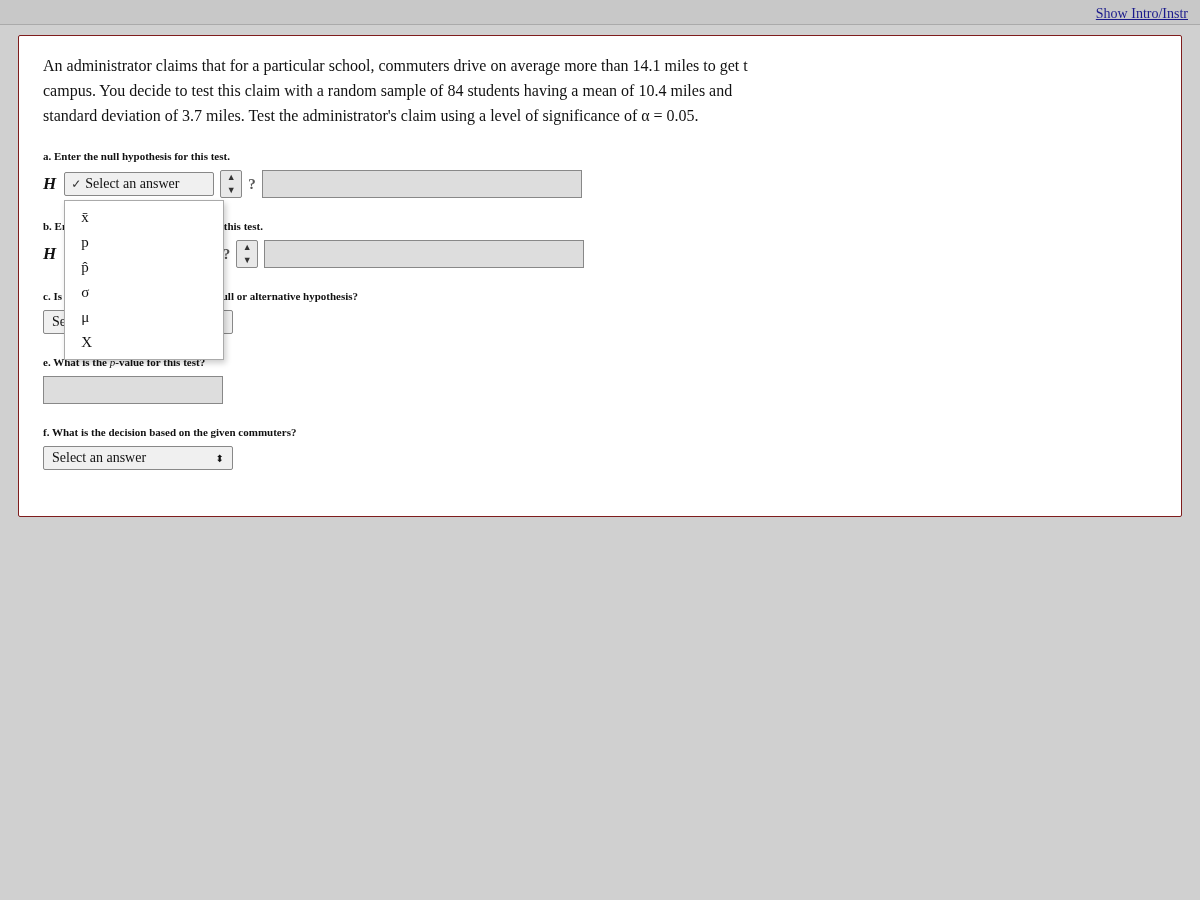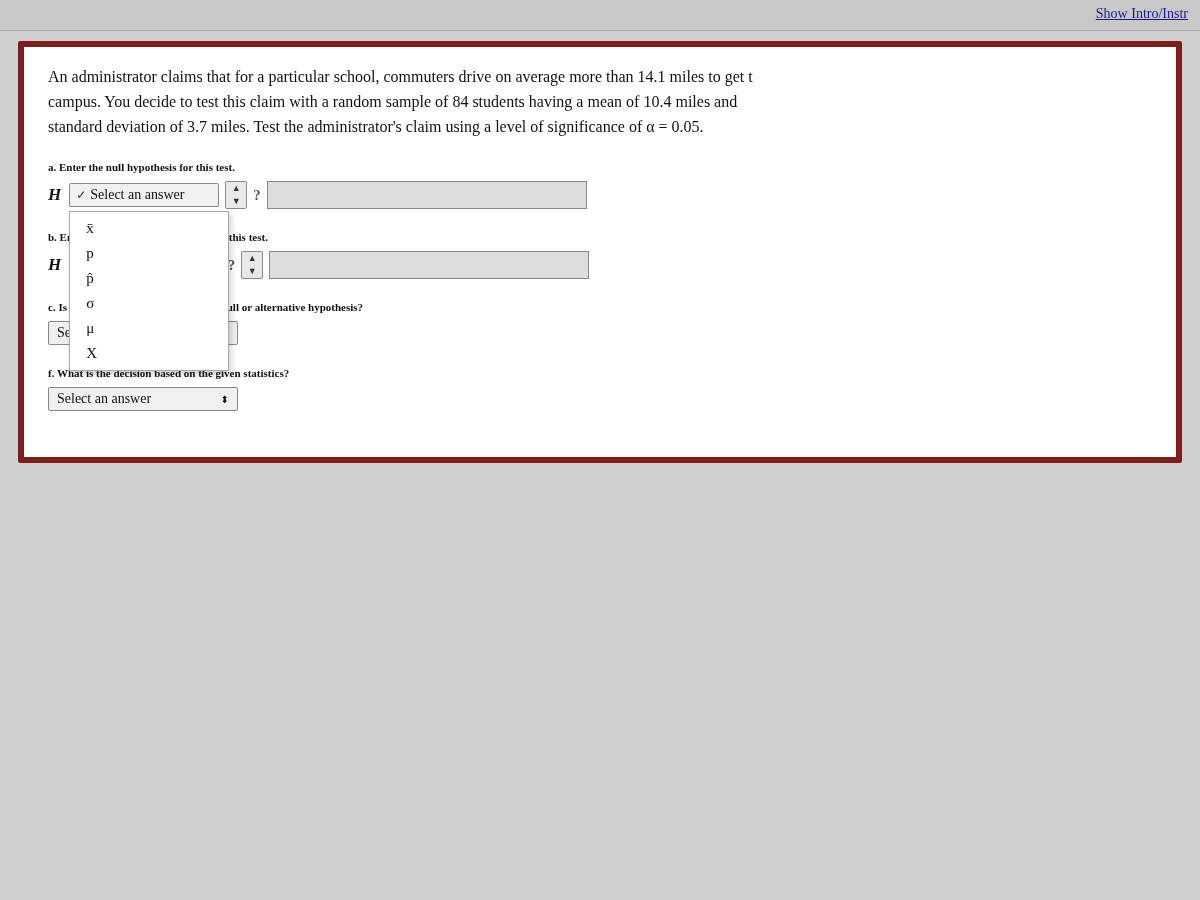--- a/index.html
+++ b/index.html
@@ -6,35 +6,35 @@
     body {
       font-family: Georgia, 'Times New Roman', serif;
       background: #d0d0d0;
       min-height: 900px;
       font-size: 16px;
       color: #111;
     }
     .top-bar {
       display: flex;
       justify-content: flex-end;
-      padding: 6px 12px 8px;
+      padding: 6px 12px 2px;
       background: #c8c8c8;
       border-bottom: 1px solid #aaa;
     }
     .top-bar a {
       color: #1a1a8c;
       text-decoration: underline;
       font-size: 14px;
       cursor: pointer;
     }
     .main-content {
       background: #ffffff;
       margin: 10px 18px;
       padding: 18px 24px 24px;
-      border: 6px solid #7f1d1d;
+      border: 1px solid #7f1d1d;
       border-radius: 2px;
     }
     .problem-text {
       font-size: 16px;
       line-height: 1.55;
       margin-bottom: 22px;
     }
     .question-section {
       margin-bottom: 22px;
     }
@@ -225,23 +225,31 @@
     <div class="question-label">c. Is the original claim located in the null or alternative hypothesis?</div>
     <div class="input-row">
       <div class="select-answer-btn select-answer-wide">
         <span>Select an answer</span>
         <span style="font-size:10px; margin-left:auto;">⬍</span>
       </div>
     </div>
   </div>
 
 
-
-  <div class="question-section">
-    <div class="question-label">f. What is the decision based on the given statistics?</div>
+  <div class="question-section">
+    <div class="question-label">
+      e. What is the <span class="italic-p">p</span>-value for this test?
+    </div>
+    <div class="input-row">
+      <input type="text" class="text-input-sm" value="" style="">
+    </div>
+  </div>
+
+  <div class="question-section">
+    <div class="question-label">f. What is the decision based on the given commuters?</div>
     <div class="input-row">
       <div class="select-answer-btn select-answer-wide">
         <span>Select an answer</span>
         <span style="font-size:10px; margin-left:auto;">⬍</span>
       </div>
     </div>
   </div>
 
 </div>
 

